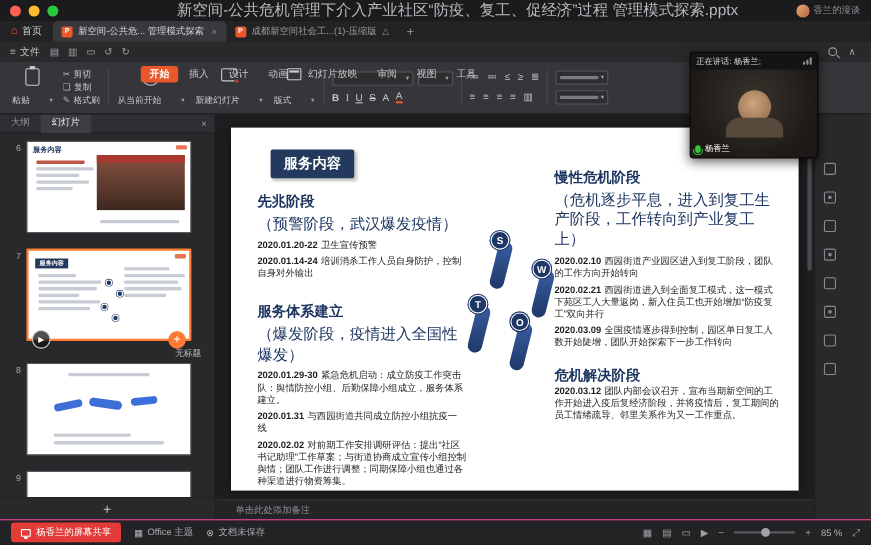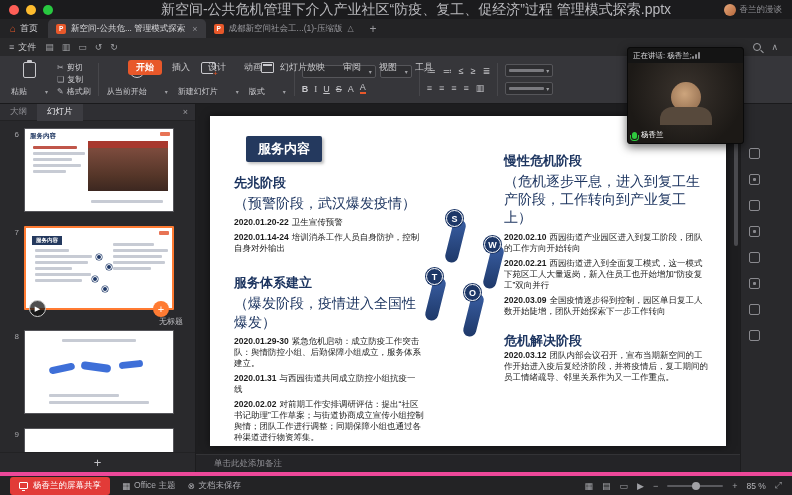--- a/index.html
+++ b/index.html
@@ -61,21 +61,21 @@
   .fi { font-family:"Liberation Serif",serif; }
   .fu { text-decoration:underline; }
   .fs { text-decoration:line-through; }
   .fa { border-bottom:2px solid #e8582a; line-height:1; }
   .pararow { display:flex; gap:7px; font-size:9px; color:#c3c3c7; }
   .miscbox { width:48px; height:13px; border:1px solid #56565a; background:#2e2e31; border-radius:2px; display:flex; align-items:center; gap:2px; padding:0 3px; }
   .miscbar { height:3px; background:#7a7a7f; border-radius:1px; flex:1; }
 
   
   #vcall { position:absolute; left:627px; top:47px; width:117px; height:97px; background:#000; border:1px solid #0a0a0a; border-radius:3px; overflow:hidden; z-index:60; box-shadow:0 3px 10px rgba(0,0,0,.6); display:flex; flex-direction:column; }
-  .vc-head { height:15px; background:#141414; display:flex; align-items:center; padding:0 5px; font-size:7.5px; color:#d9d9dc; }
+  .vc-head { height:15px; background:#141414; display:flex; align-items:center; justify-content:space-between; padding:0 5px; font-size:7.5px; color:#d9d9dc; }
   .waves { display:flex; align-items:flex-end; gap:1px; }
   .waves i { display:block; width:2px; background:#8a8a8e; border-radius:1px; }
   .w1{height:3px;} .w2{height:5px;} .w3{height:7px;}
   .vc-video { flex:1; background:radial-gradient(circle at 50% 35%, #3a332d, #1c1916 75%); position:relative; display:flex; flex-direction:column; align-items:center; justify-content:center; }
   .vc-head-circ { width:30px; height:30px; border-radius:50%; background:radial-gradient(circle at 45% 40%, #cda57d, #8a6548); }
   .vc-body { width:52px; height:18px; border-radius:12px 12px 0 0; background:#57493c; margin-top:-5px; }
   .vc-name { position:absolute; left:4px; bottom:3px; display:flex; align-items:center; gap:3px; font-size:7.5px; color:#fff; }
   .mic { width:5px; height:7px; background:#2fc93e; border-radius:2.5px; position:relative; margin-right:1px; }
   .mic::after { content:""; position:absolute; left:-2px; top:3px; width:7px; height:5px; border:1px solid #2fc93e; border-top:none; border-radius:0 0 4px 4px; }
 
@@ -134,21 +134,21 @@
   .cap { position:absolute; left:3px; top:9px; width:13px; height:44px; border-radius:7px; background:linear-gradient(165deg,#3a5fa4,#1d3767); transform:rotate(14deg); }
   .cir { position:absolute; left:0; top:0; width:17px; height:17px; border-radius:50%; background:#1d3767; border:1.5px solid #fff; box-shadow:0 0 0 1px #1d3767; color:#fff; font-size:9px; font-weight:bold; display:flex; align-items:center; justify-content:center; z-index:2; }
   .notesbar { position:absolute; left:0; right:0; bottom:0; height:18px; background:#242427; border-top:1px solid #333336; display:flex; align-items:center; padding-left:18px; font-size:8.5px; color:#8f8f94; }
 
   
   #rail { position:absolute; right:0; top:104px; width:52px; bottom:23px; background:#29292c; border-left:1px solid #1c1c1e; display:flex; flex-direction:column; align-items:flex-start; gap:15px; padding:44px 0 0 8px; }
   .rail-ic { width:11px; height:11px; border:1.4px solid #8a8a8f; border-radius:2px; }
   .rail-ic.dot::after { content:""; display:block; width:3px; height:3px; background:#8a8a8f; margin:2.5px auto; border-radius:1px; }
 
   
-  #statusbar { position:absolute; left:0; right:0; bottom:0; height:23px; background:#232325; border-top:4px solid #ec4899; display:flex; align-items:center; gap:12px; padding:0 10px; font-size:8.5px; color:#a9a9ae; z-index:20; }
+  #statusbar { position:absolute; left:0; right:0; bottom:0; height:23px; background:#232325; border-top:1px solid #ec4899; display:flex; align-items:center; gap:12px; padding:0 10px; font-size:8.5px; color:#a9a9ae; z-index:20; }
   .share-pill { display:flex; align-items:center; gap:5px; background:#e23b38; color:#fff; border:none; border-radius:3px; padding:3px 9px; font-size:8.5px; }
   .share-ic { width:9px; height:7px; border:1px solid #fff; border-radius:1px; position:relative; }
   .share-ic::after { content:""; position:absolute; left:2px; right:2px; bottom:-3px; height:1.2px; background:#fff; }
   .sb-item { display:flex; align-items:center; gap:4px; }
   .sb-right { margin-left:auto; display:flex; align-items:center; gap:9px; color:#9fa0a4; }
   .vico { font-size:9px; }
   .ztrack { width:56px; height:2px; background:#5a5a5e; border-radius:1px; position:relative; }
   .zknob { position:absolute; left:45%; top:-3px; width:8px; height:8px; border-radius:50%; background:#a2a2a6; }
   .zoomtxt { color:#b5b5b9; }
 </style>

